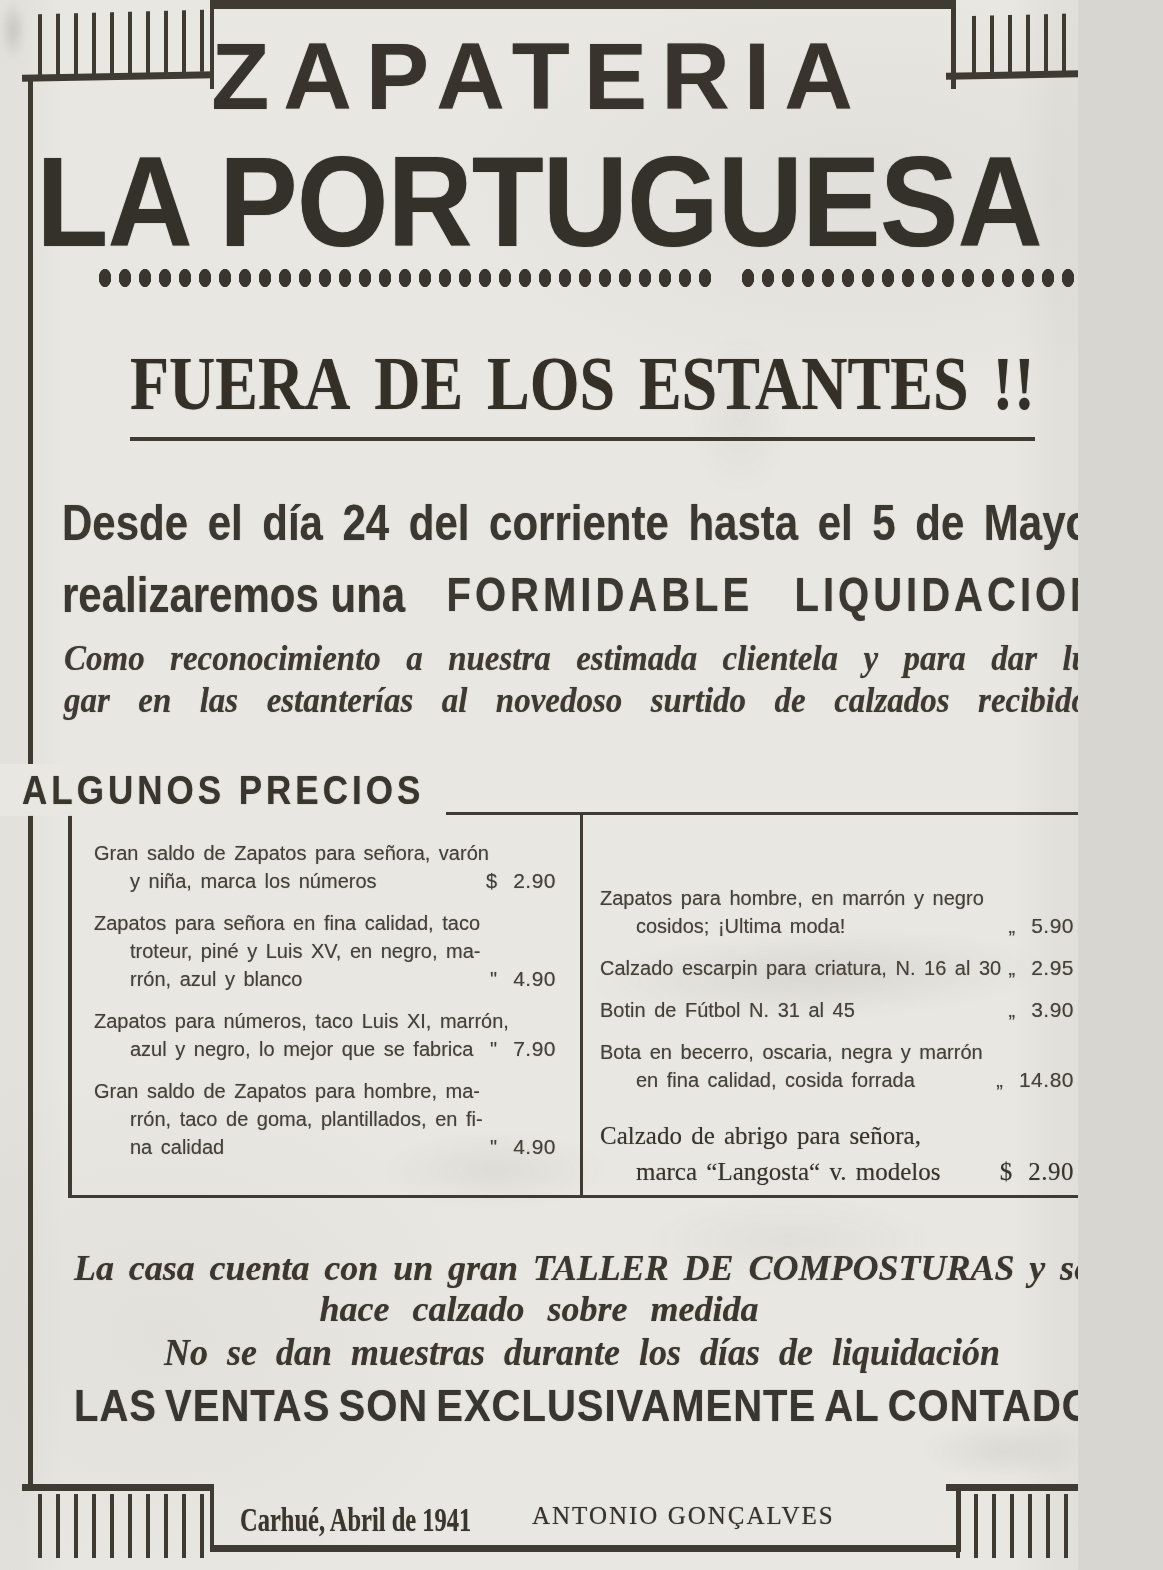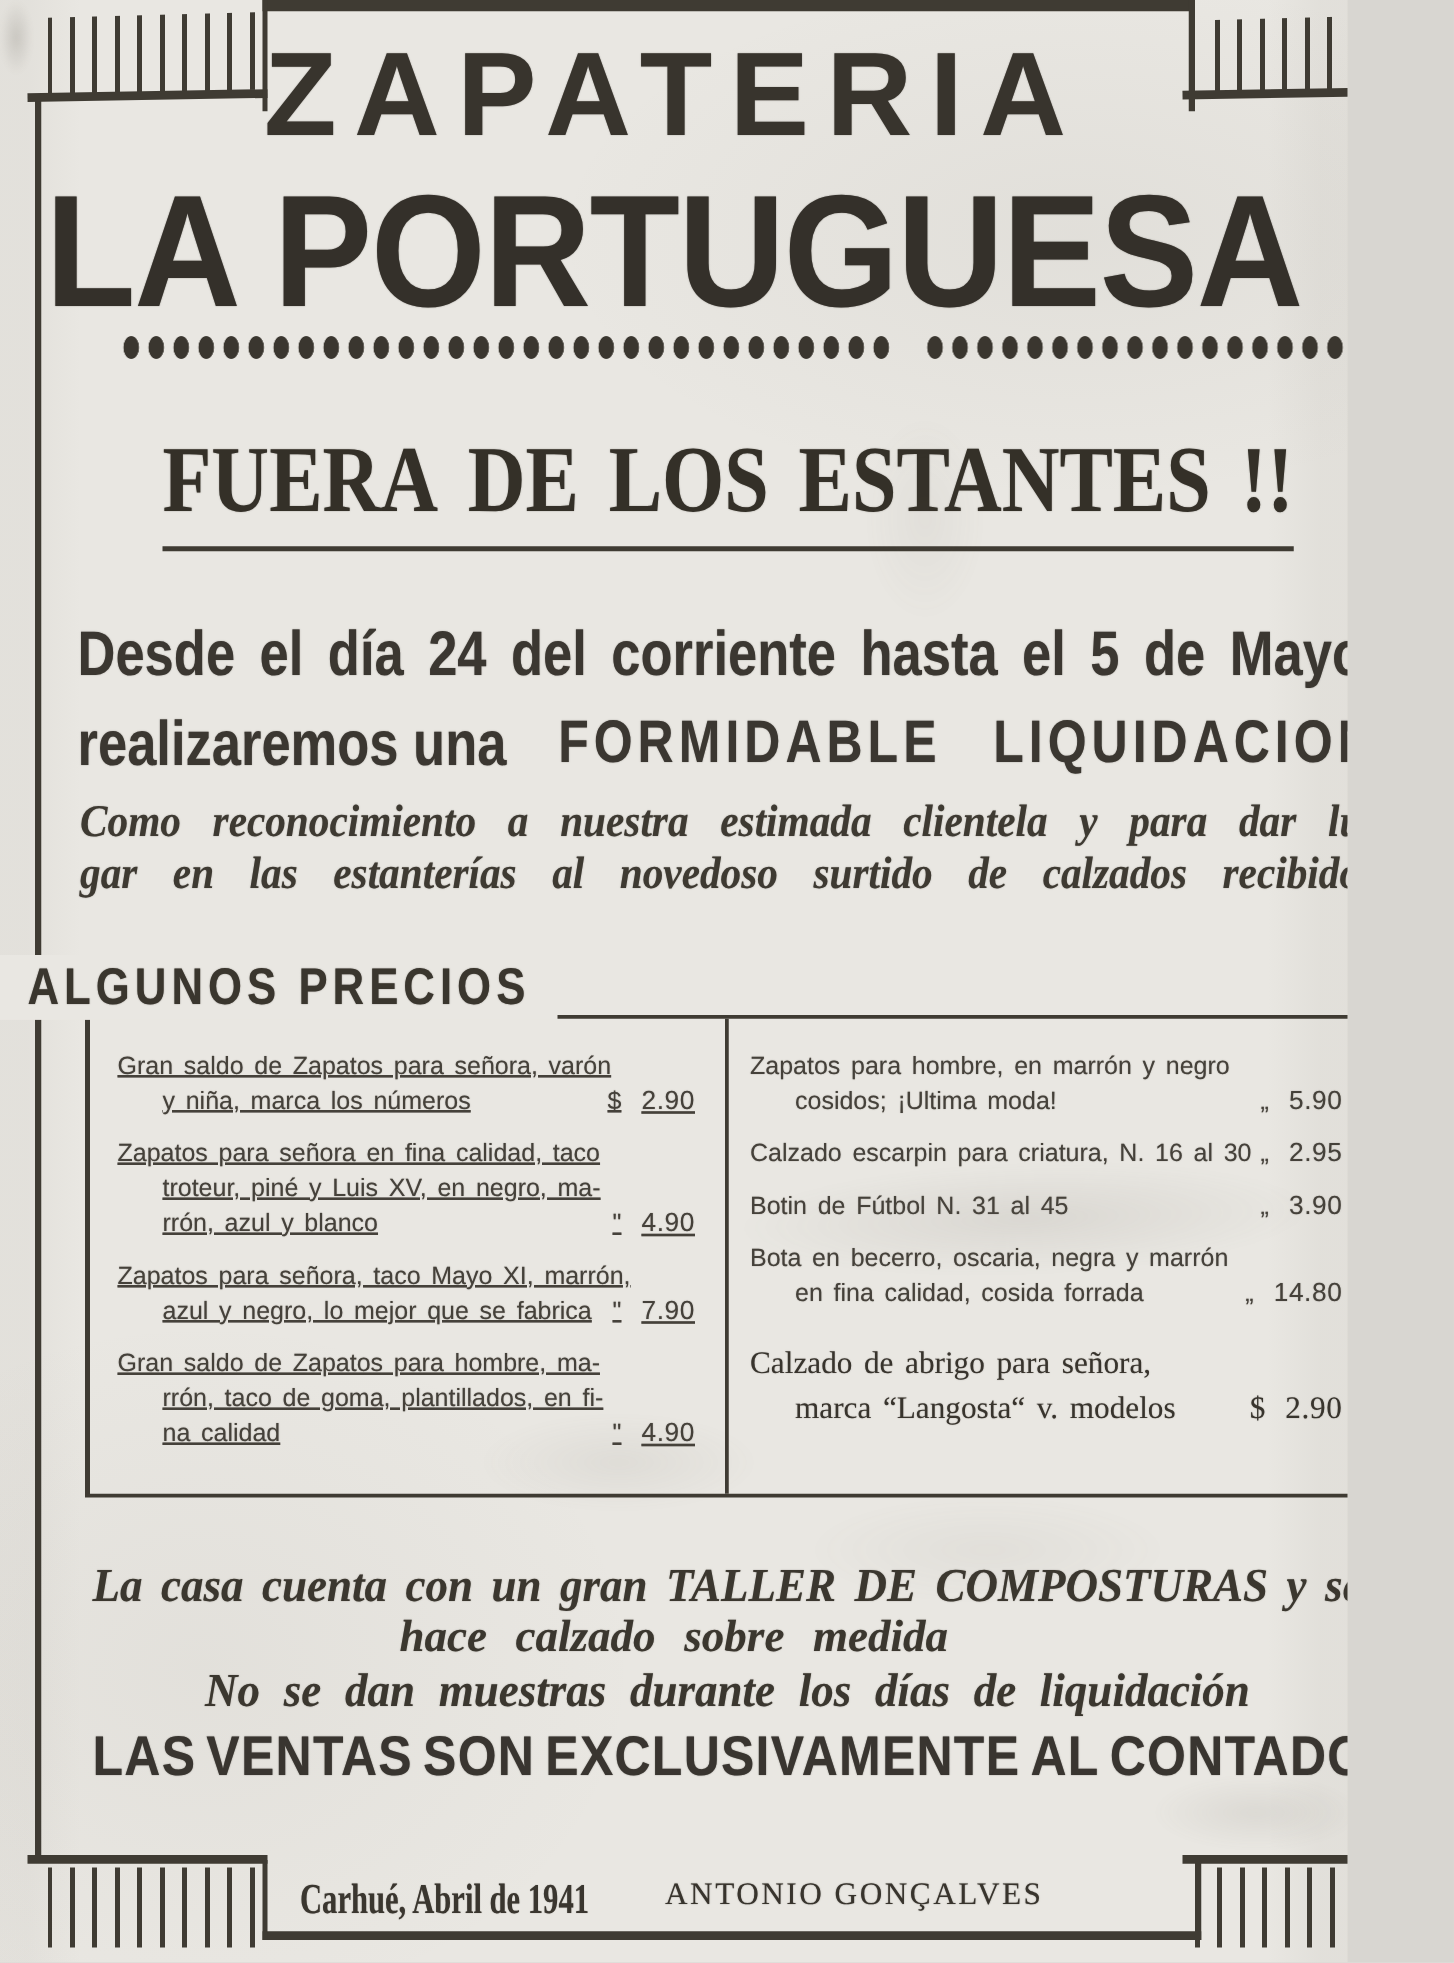--- a/index.html
+++ b/index.html
@@ -69,22 +69,22 @@
 
   
   .precios-wrap{left:0;right:0;top:764px;text-align:left;}
   .precios-title{display:inline-block;position:relative;z-index:2;background:#e9e7e2;
     padding:0 22px;font-weight:bold;font-size:35px;letter-spacing:4px;color:#3a362e;
     transform:scaleY(1.18);transform-origin:top center;text-shadow:0 0 1px rgba(54,49,42,.6);line-height:1.25;}
   .price-box{left:68px;top:812px;width:1026px;height:380px;border:3px solid #3f3b33;border-left-width:4px;}
   .price-divider{position:absolute;left:508px;top:0;bottom:0;width:3px;background:#3f3b33;}
   .price-col{position:absolute;top:24px;font-size:20px;line-height:28px;color:#45413a;
     word-spacing:3px;text-shadow:0 0 1px rgba(62,56,48,.45);}
-  .col-left{left:22px;width:462px;text-decoration:underline;}
-  .col-right{left:528px;width:474px;}
+  .col-left{left:22px;width:462px;}
+  .col-right{left:528px;width:474px;margin-top:45px;}
   .price-item{margin-bottom:14px;}
   .pline{white-space:nowrap;}
   .pline.indent{padding-left:36px;}
   .pline.last{display:flex;align-items:baseline;}
   .pspacer{flex:1;min-width:6px;}
   .pcur{margin-right:16px;}
   .pamt{font-size:21px;letter-spacing:.5px;}
   .serif-item{font-family:"Liberation Serif",serif;font-size:25px;line-height:36px;
     color:#38342d;margin-top:24px;}
   .serif-item .pamt{font-size:25px;}
@@ -211,21 +211,21 @@
           <div class="pline">Zapatos para señora en fina calidad, taco</div>
           <div class="pline indent">troteur, piné y Luis XV, en negro, ma-</div>
           <div class="pline indent last">
             <span class="ptext">rrón, azul y blanco</span>
             <span class="pspacer"></span>
             <span class="pcur">"</span>
             <span class="pamt">4.90</span>
           </div>
         </div>
         <div class="price-item">
-          <div class="pline">Zapatos para señora, taco Mayo XI, marrón,</div>
+          <div class="pline">Zapatos para números, taco Luis XI, marrón,</div>
           <div class="pline indent last">
             <span class="ptext">azul y negro, lo mejor que se fabrica</span>
             <span class="pspacer"></span>
             <span class="pcur">"</span>
             <span class="pamt">7.90</span>
           </div>
         </div>
         <div class="price-item">
           <div class="pline">Gran saldo de Zapatos para hombre, ma-</div>
           <div class="pline indent">rrón, taco de goma, plantillados, en fi-</div>

